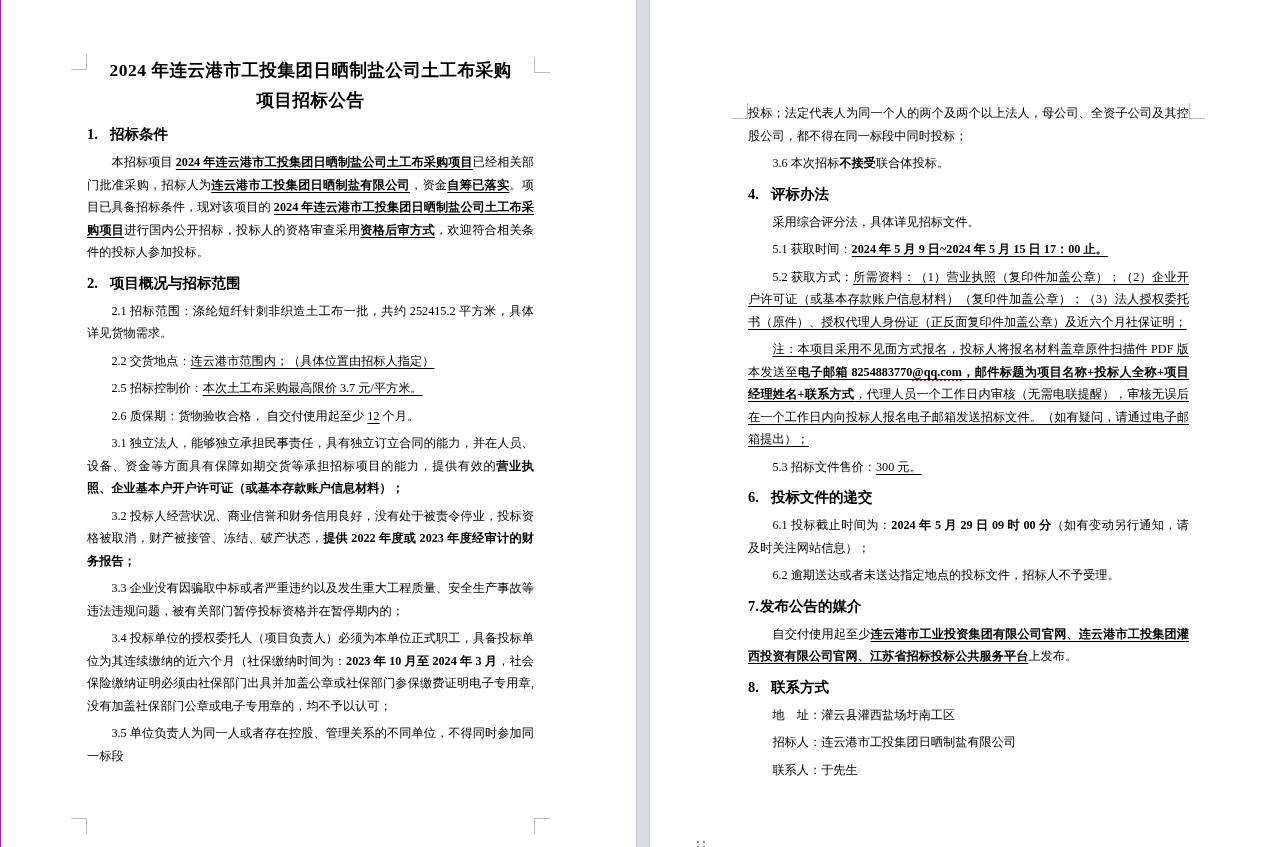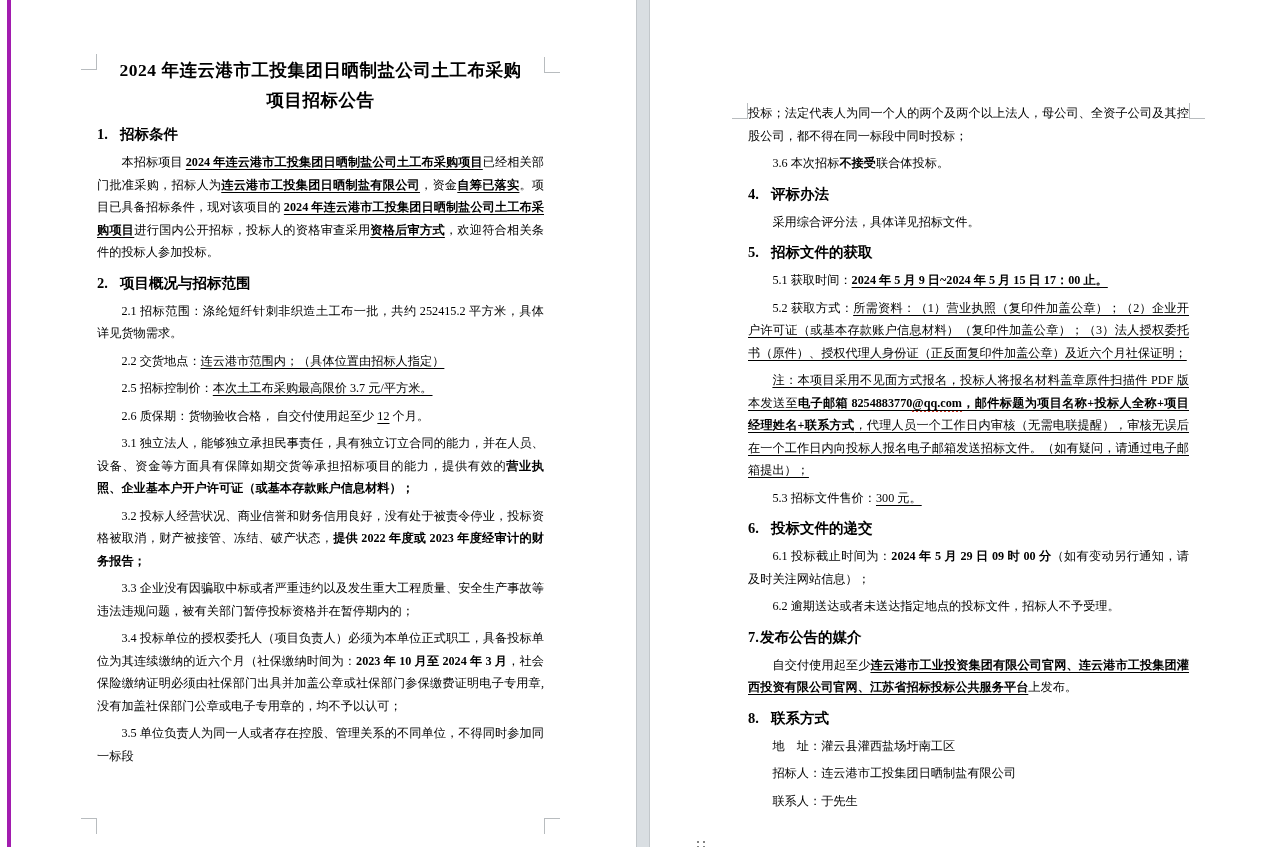--- a/index.html
+++ b/index.html
@@ -1,21 +1,21 @@
 <!DOCTYPE html>
 <html lang="zh"><head>
 <meta charset="utf-8">
 <style>
   html,body{margin:0;padding:0;background:#ffffff;}
   body{width:1286px;height:847px;overflow:hidden;
        font-family:"Liberation Serif","DejaVu Serif",serif;color:#000;}
   .canvas{position:relative;width:1286px;height:847px;background:#ffffff;}
 
   .page{position:absolute;top:0;height:847px;background:#ffffff;overflow:hidden;}
-  .page1{left:7px;width:629px;border-left:4px solid #a21caf;}
+  .page1{left:0;width:629px;border-left:1px solid #a21caf;}
   .page2{left:650px;width:636px;border-right:6px solid #d946ef;margin-top:44px;}
 
   .gutter{position:absolute;top:0;left:636px;width:14px;height:847px;
           background:#d9dee2;border-left:1px solid #c2c7cb;border-right:1px solid #c2c7cb;
           box-sizing:border-box;}
 
   
   .content{position:absolute;top:0;left:0;right:0;}
   .page1 .content{padding:55px 96px 0 86px;}
   .page2 .content{padding:58px 97px 0 98px;}
@@ -94,21 +94,20 @@
         <span></span>
         <span></span>
         <span></span>
         <span></span>
     </div>
     <div class="content">
         <div class="para noindent"><span class="run">投标；法定代表人为同一个人的两个及两个以上法人，母公司、全资子公司及其控股公司，都不得在同一标段中同时投标；</span></div>
         <div class="para"><span class="run">3.6 本次招标</span><span class="run b">不接受</span><span class="run">联合体投标。</span></div>
         <div class="heading"><span class="hnum">4.</span><span>评标办法</span></div>
         <div class="para"><span class="run">采用综合评分法，具体详见招标文件。</span></div>
-        <div class="heading"><span class="hnum">5.</span><span>招标文件的获取</span></div>
         <div class="para"><span class="run">5.1 获取时间：</span><span class="run b u">2024 年 5 月 9 日~2024 年 5 月 15 日 17：00 止。</span></div>
         <div class="para"><span class="run">5.2 获取方式：</span><span class="run u">所需资料：（1）营业执照（复印件加盖公章）；（2）企业开户许可证（或基本存款账户信息材料）（复印件加盖公章）；（3）法人授权委托书（原件）、授权代理人身份证（正反面复印件加盖公章）及近六个月社保证明；</span></div>
         <div class="para"><span class="run u">注：本项目采用不见面方式报名，投标人将报名材料盖章原件扫描件 PDF 版本发送至</span><span class="run b u">电子邮箱 8254883770</span><span class="run b u r">@qq.com</span><span class="run b u">，邮件标题为项目名称+投标人全称+项目经理姓名+联系方式</span><span class="run u">，代理人员一个工作日内审核（无需电联提醒），审核无误后在一个工作日内向投标人报名电子邮箱发送招标文件。（如有疑问，请通过电子邮箱提出）；</span></div>
         <div class="para"><span class="run">5.3 招标文件售价：</span><span class="run u">300 元。</span></div>
         <div class="heading"><span class="hnum">6.</span><span>投标文件的递交</span></div>
         <div class="para"><span class="run">6.1 投标截止时间为：</span><span class="run b">2024 年 5 月 29 日 09 时 00 分</span><span class="run">（如有变动另行通知，请及时关注网站信息）；</span></div>
         <div class="para"><span class="run">6.2 逾期送达或者未送达指定地点的投标文件，招标人不予受理。</span></div>
         <div class="heading"><span class="hnum tight">7.</span><span>发布公告的媒介</span></div>
         <div class="para"><span class="run">自交付使用起至少</span><span class="run b u">连云港市工业投资集团有限公司官网、连云港市工投集团灌西投资有限公司官网、江苏省招标投标公共服务平台</span><span class="run">上发布。</span></div>
         <div class="heading"><span class="hnum">8.</span><span>联系方式</span></div>

